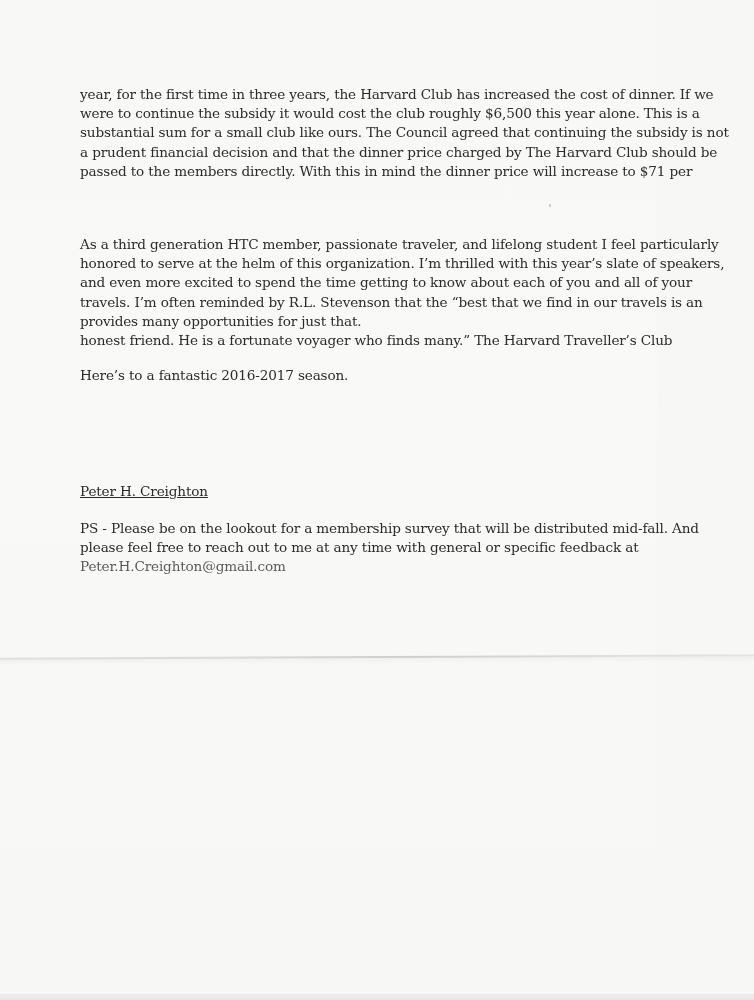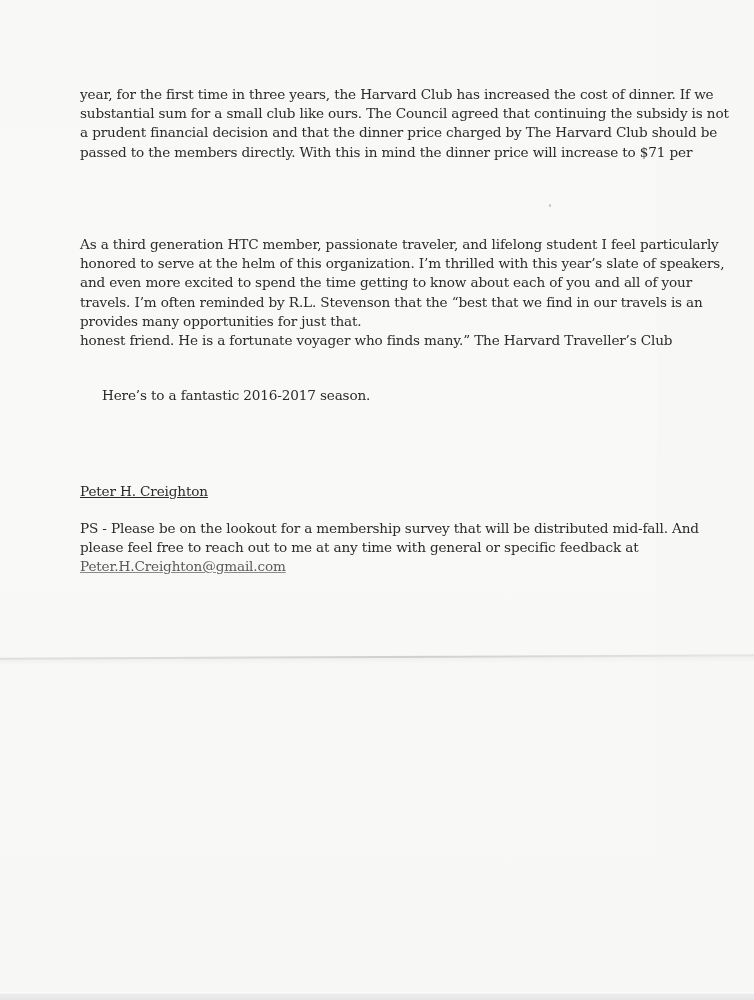--- a/index.html
+++ b/index.html
@@ -65,40 +65,40 @@
       line-height: 19.2px;
       letter-spacing: -0.15px;
       white-space: nowrap;
     }
     .line {
       display: block;
       height: 19.2px;
     }
     #para1 { top: 85px; }
     #para2 { top: 235px; }
-    #para3 { top: 386px; margin-left: 22px; }
+    #para3 { top: 366px; }
     #signature { top: 482px; text-decoration: underline; }
     #ps { top: 519px; }
     .email {
       color: #5a5a5a;
-      text-decoration: underline;
       text-decoration-color: #8a8a8a;
       cursor: pointer;
     }
   </style>
 </head>
 <body>
 
 <div class="paper">
   <div class="fold-line"></div>
   <div class="fold-shadow"></div>
   <div class="speck"></div>
 
   <div class="text-block" id="para1">
     <span class="line">year, for the first time in three years, the Harvard Club has increased the cost of dinner.  If we</span>
+    <span class="line">were to continue the subsidy it would cost the club roughly $6,500 this year alone.  This is a</span>
     <span class="line">substantial sum for a small club like ours.  The Council agreed that continuing the subsidy is not</span>
     <span class="line">a prudent financial decision and that the dinner price charged by The Harvard Club should be</span>
     <span class="line">passed to the members directly.  With this in mind the dinner price will increase to $71 per</span>
   </div>
 
   <div class="text-block" id="para2">
     <span class="line">As a third generation HTC member, passionate traveler, and lifelong student I feel particularly</span>
     <span class="line">honored to serve at the helm of this organization.  I’m thrilled with this year’s slate of speakers,</span>
     <span class="line">and even more excited to spend the time getting to know about each of you and all of your</span>
     <span class="line">travels.  I’m often reminded by R.L. Stevenson that the “best that we find in our travels is an</span>

